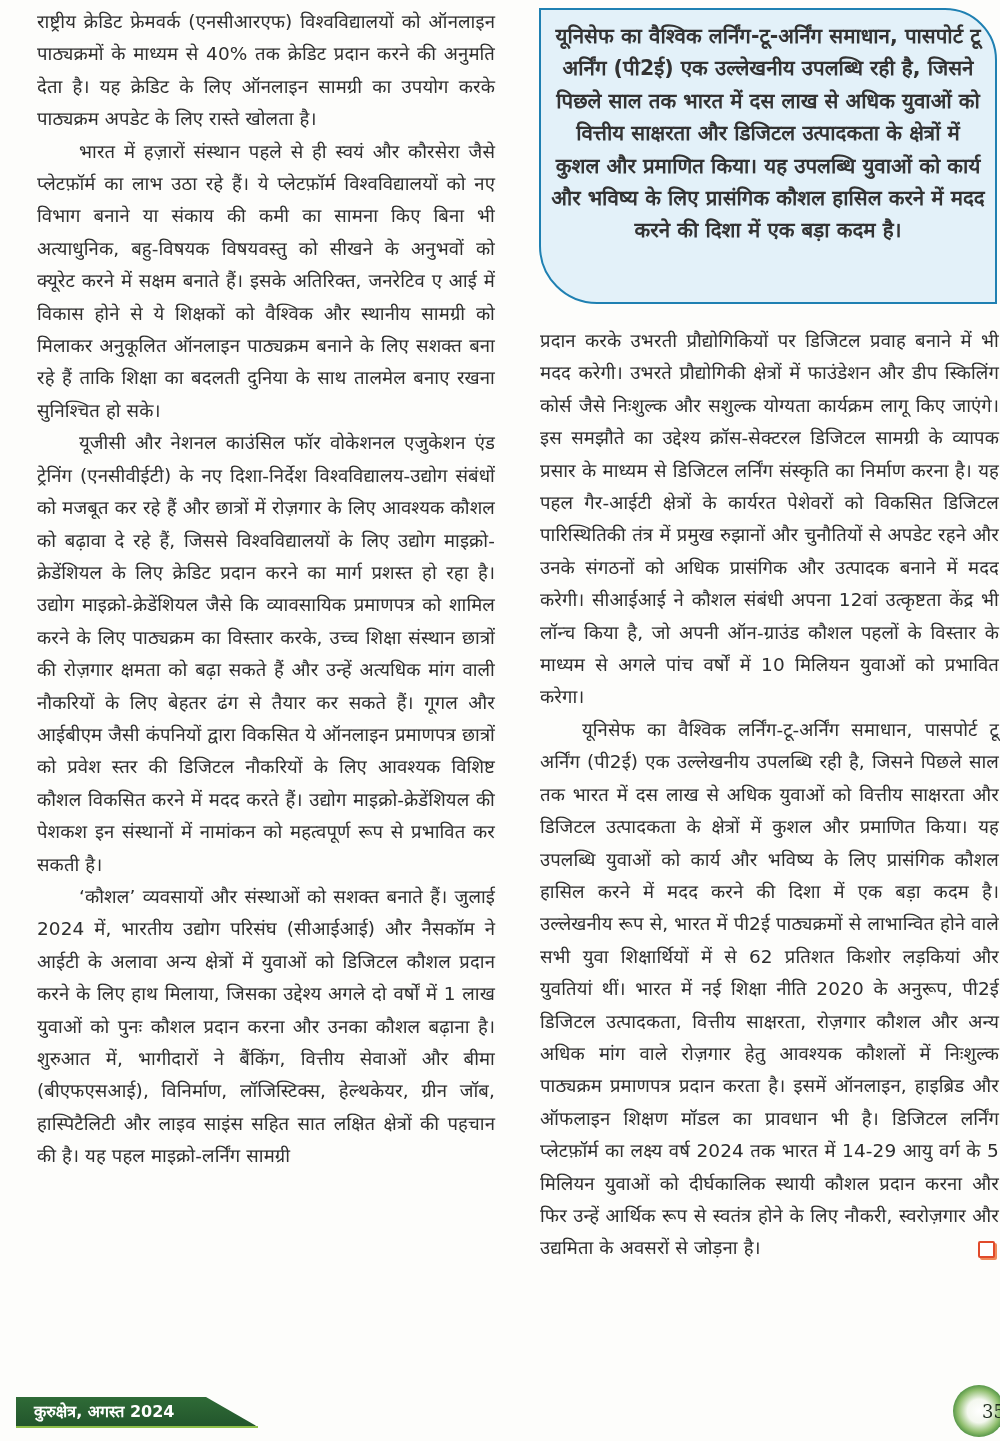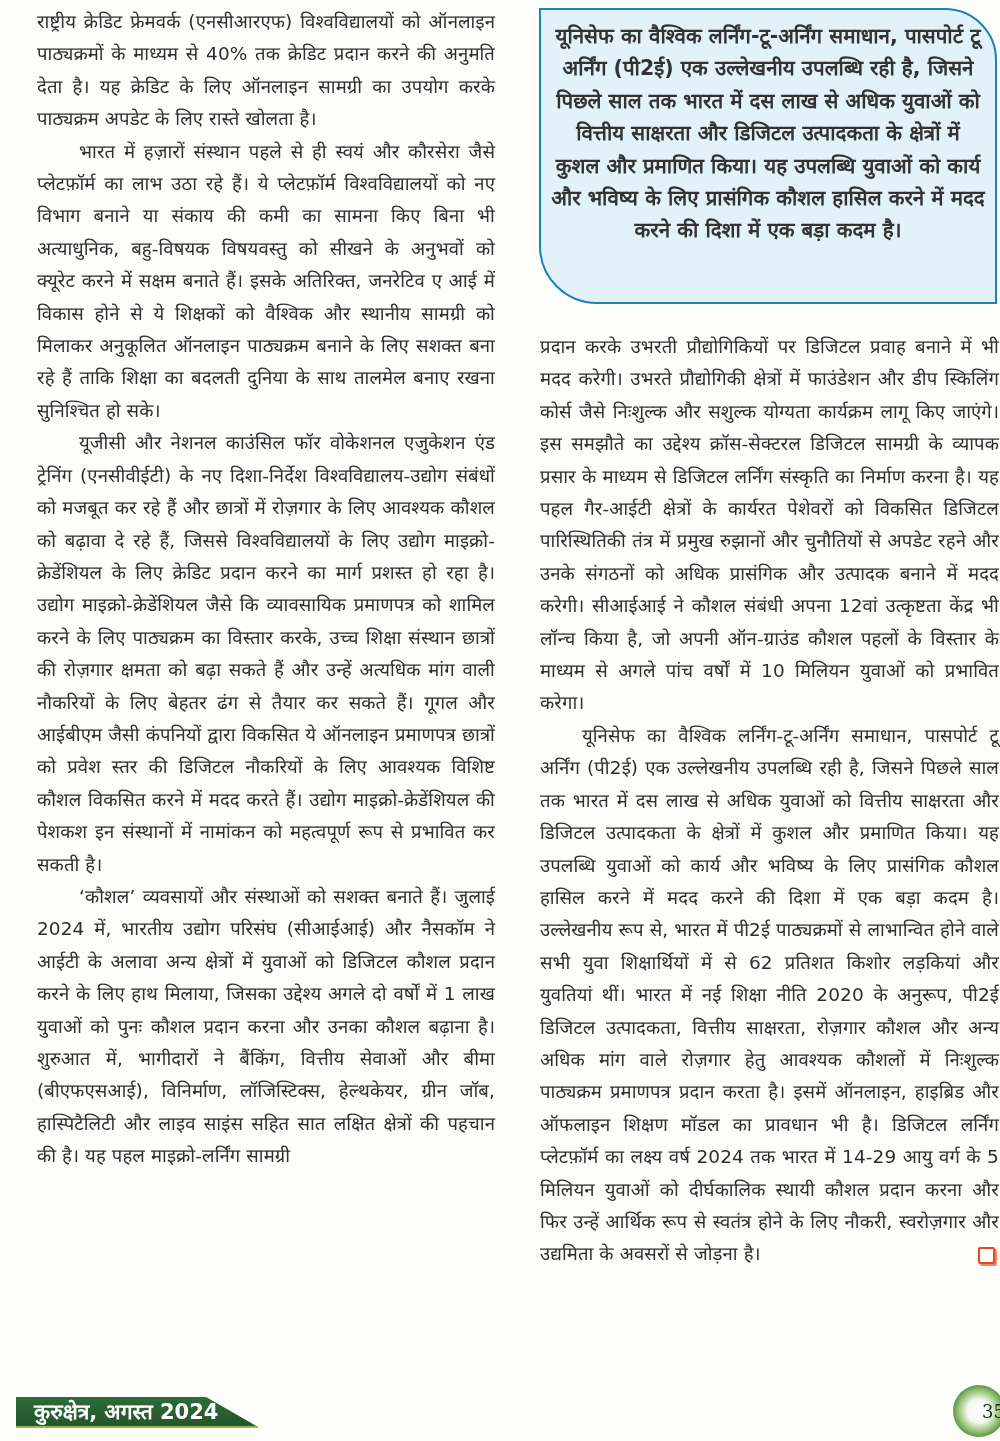--- a/index.html
+++ b/index.html
@@ -31,21 +31,20 @@
     }
     .col-left {
       left: 21px;
       top: 6px;
       width: 458px;
     }
     .col-right {
       left: 524px;
       top: 325px;
       width: 459px;
-      margin-top: 6px;
     }
     .col p {
       margin: 0;
     }
     .col p.indent {
       text-indent: 42px;
     }
     .callout {
       position: absolute;
       left: 523px;
@@ -91,21 +90,21 @@
       width: 242px;
       height: 2px;
       background: #8fbf48;
     }
     .footer-text {
       position: absolute;
       left: 18px;
       top: 1399px;
       color: #ffffff;
       font-weight: bold;
-      font-size: 21px;
+      font-size: 16px;
       line-height: 26px;
       font-family: "DejaVu Sans", sans-serif;
     }
     .page-badge {
       position: absolute;
       left: 937px;
       top: 1385px;
       width: 52px;
       height: 52px;
       border-radius: 50%;

